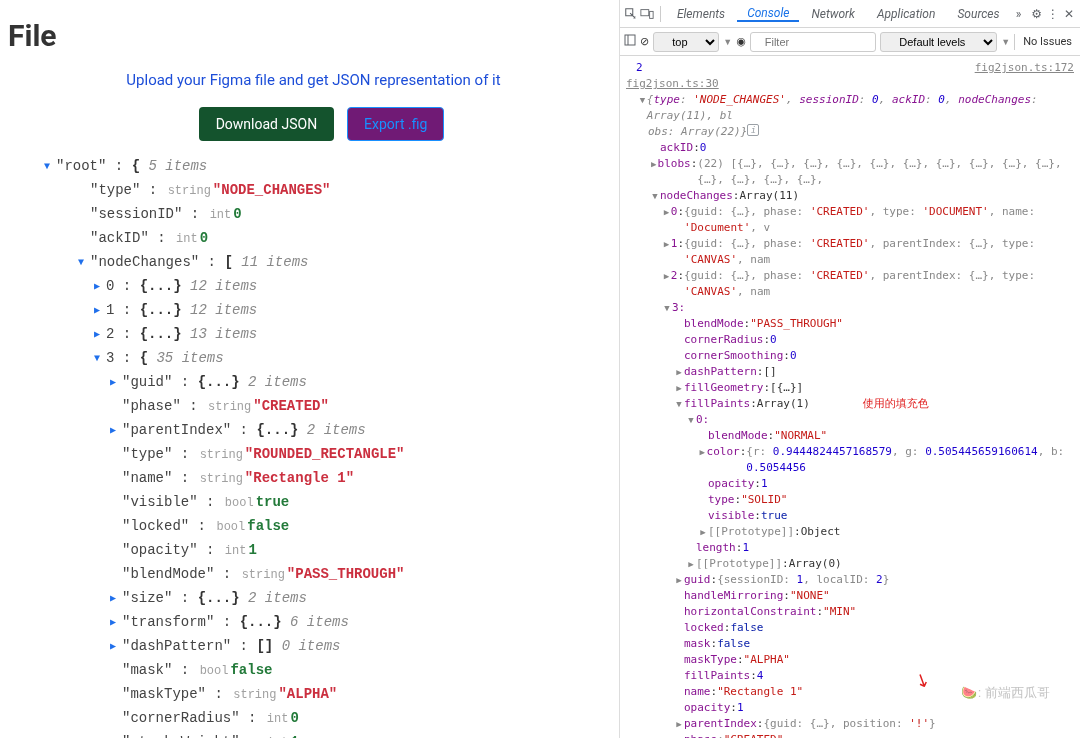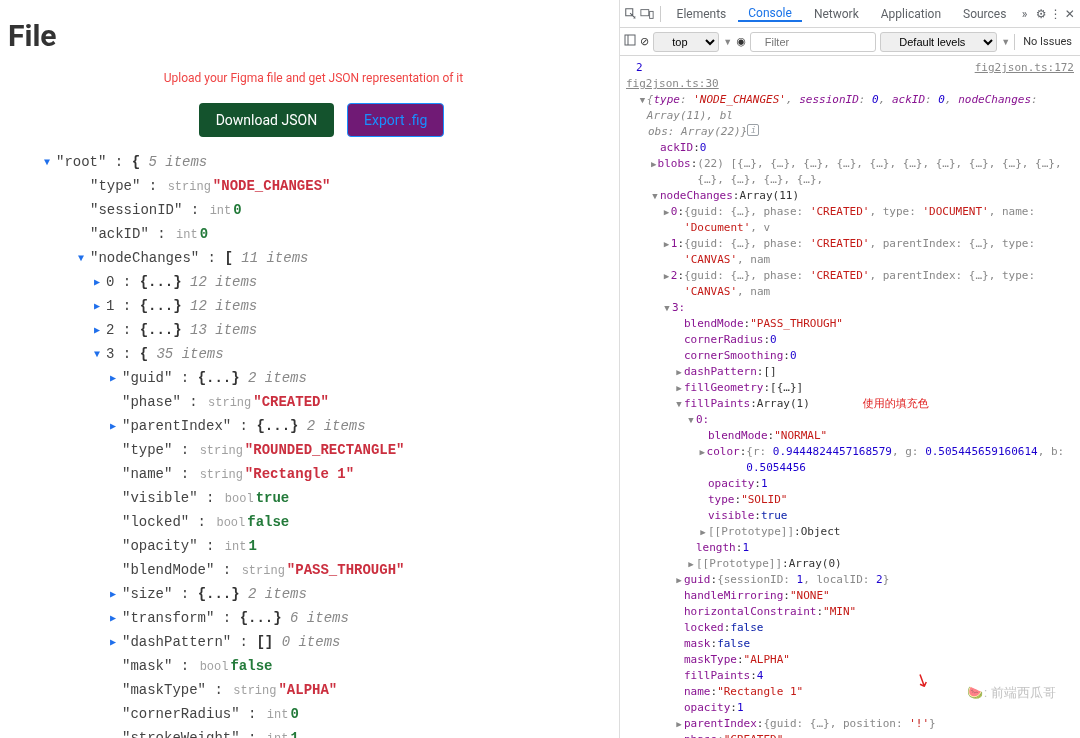--- a/index.html
+++ b/index.html
@@ -2,21 +2,21 @@
 <html><head>
 <meta charset="utf-8">
 <style>
 * { box-sizing: border-box; margin: 0; padding: 0; }
 body { font-family: -apple-system, BlinkMacSystemFont, "Segoe UI", Roboto, sans-serif; font-size: 12px; color: #333; display: flex; width: 1080px; height: 738px; overflow: hidden; background: #fff; }
 .left-pane { width: 620px; height: 100%; overflow-y: auto; padding: 8px 0 8px 8px; border-right: 1px solid #ddd; }
 .right-pane { width: 460px; height: 100%; display: flex; flex-direction: column; background: #fff; }
 
 
 .page-title { font-size: 30px; font-weight: 700; margin: 10px 0 18px; }
-.page-sub { text-align: center; font-size: 12px; color: #ef4444; margin-bottom: 18px; }
+.page-sub { text-align: center; font-size: 15px; color: #1d4ed8; margin-bottom: 18px; }
 .btn-row { text-align: center; margin-bottom: 14px; }
 .btn { display: inline-block; padding: 8px 16px; border-radius: 4px; font-size: 14px; cursor: pointer; border: 1px solid transparent; }
 .btn-primary { background: #14532d; color: #fff; margin-right: 10px; margin-left: 16px; }
 .btn-outline { background: #701a75; color: #1890ff; border: 1px solid #1890ff; }
 
 .tree { font-family: "SFMono-Regular", Consolas, "Liberation Mono", Menlo, monospace; font-size: 14px; line-height: 22px; padding-left: 18px; }
 .tree-row { white-space: nowrap; position: relative; }
 .indent-1 { padding-left: 18px; }
 .indent-2 { padding-left: 52px; }
 .indent-3 { padding-left: 68px; }
@@ -27,42 +27,42 @@
 .colon { color: #444; }
 .type { color: #a0a0a0; font-size: 12px; margin: 0 2px; }
 .valstr { color: #cb2f3f; font-weight: 600; }
 .valnum, .valbool { color: #237a3a; font-weight: 600; }
 .dim { color: #888; font-style: italic; }
 .brace { color: #333; font-weight: 600; }
 
 
 .dt-tabbar { display: flex; align-items: center; height: 28px; border-bottom: 1px solid #d6d6d6; padding: 0 4px; gap: 2px; font-size: 12px; }
 .dt-tabbar .iconbtn { width: 22px; height: 22px; display: flex; align-items: center; justify-content: center; color: #5f6368; cursor: pointer; border-radius: 2px; }
-.dt-tab { padding: 0 10px; color: #5f6368; cursor: pointer; white-space: nowrap; }
+.dt-tab { padding: 0 10px; color: #5f6368; cursor: pointer; white-space: nowrap; font-style: italic; }
 .dt-tab.active { color: #1a73e8; border-bottom: 2px solid #1a73e8; }
 .dt-tabbar .spacer { flex: 1; }
 .dt-subbar { display: flex; align-items: center; height: 28px; border-bottom: 1px solid #d6d6d6; padding: 0 4px; gap: 4px; font-size: 11px; }
 .dt-subbar select, .dt-subbar input { font-size: 11px; border: 1px solid #ccc; border-radius: 3px; padding: 2px 14px; height: 20px; }
 .dt-subbar input.filter { flex: 1; min-width: 40px; }
 .dt-subbar .noissues { color: #333; padding: 0 4px; }
 
 .dt-console { flex: 1; overflow: auto; font-family: Menlo, Consolas, monospace; font-size: 11px; line-height: 16px; padding: 4px 6px; }
 .cline { display: flex; }
 .cline .src { margin-left: auto; color: #888; text-decoration: underline; cursor: pointer; white-space: nowrap; }
 .exp { display: inline-block; width: 10px; color: #888; cursor: pointer; text-align: center; font-size: 9px; }
 .exp.none { visibility: hidden; }
 .ck { color: #881391; }
 .cs { color: #c41a16; }
 .cn { color: #1c00cf; }
 .cb { color: #0d22aa; }
 .cg { color: #888; }
 .ci { font-style: italic; color: #888; }
 .pd0 { padding-left: 0; } .pd1 { padding-left: 12px; } .pd2 { padding-left: 24px; } .pd3 { padding-left: 36px; } .pd4 { padding-left: 48px; } .pd5 { padding-left: 60px; } .pd6 { padding-left: 72px; }
 .annot { color: #e02020; }
-.watermark { position: absolute; right: 24px; bottom: 36px; color: #b8b8b8; font-size: 13px; opacity: .85; pointer-events: none; font-family: -apple-system, sans-serif; }
+.watermark { position: absolute; right: 30px; bottom: 36px; color: #b8b8b8; font-size: 13px; opacity: .85; pointer-events: none; font-family: -apple-system, sans-serif; }
 .arrow { position: absolute; right: 150px; bottom: 48px; color: #e02020; font-size: 18px; transform: rotate(25deg); }
 .info-badge { display:inline-block; width:12px; height:12px; border:1px solid #9aa0a6; border-radius:2px; color:#9aa0a6; font-size:9px; line-height:11px; text-align:center; font-style: italic; }
 </style>
 </head>
 <body>
 
 <div class="left-pane">
   <h1 class="page-title">File</h1>
   <div class="page-sub">Upload your Figma file and get JSON representation of it</div>
   <div class="btn-row">

